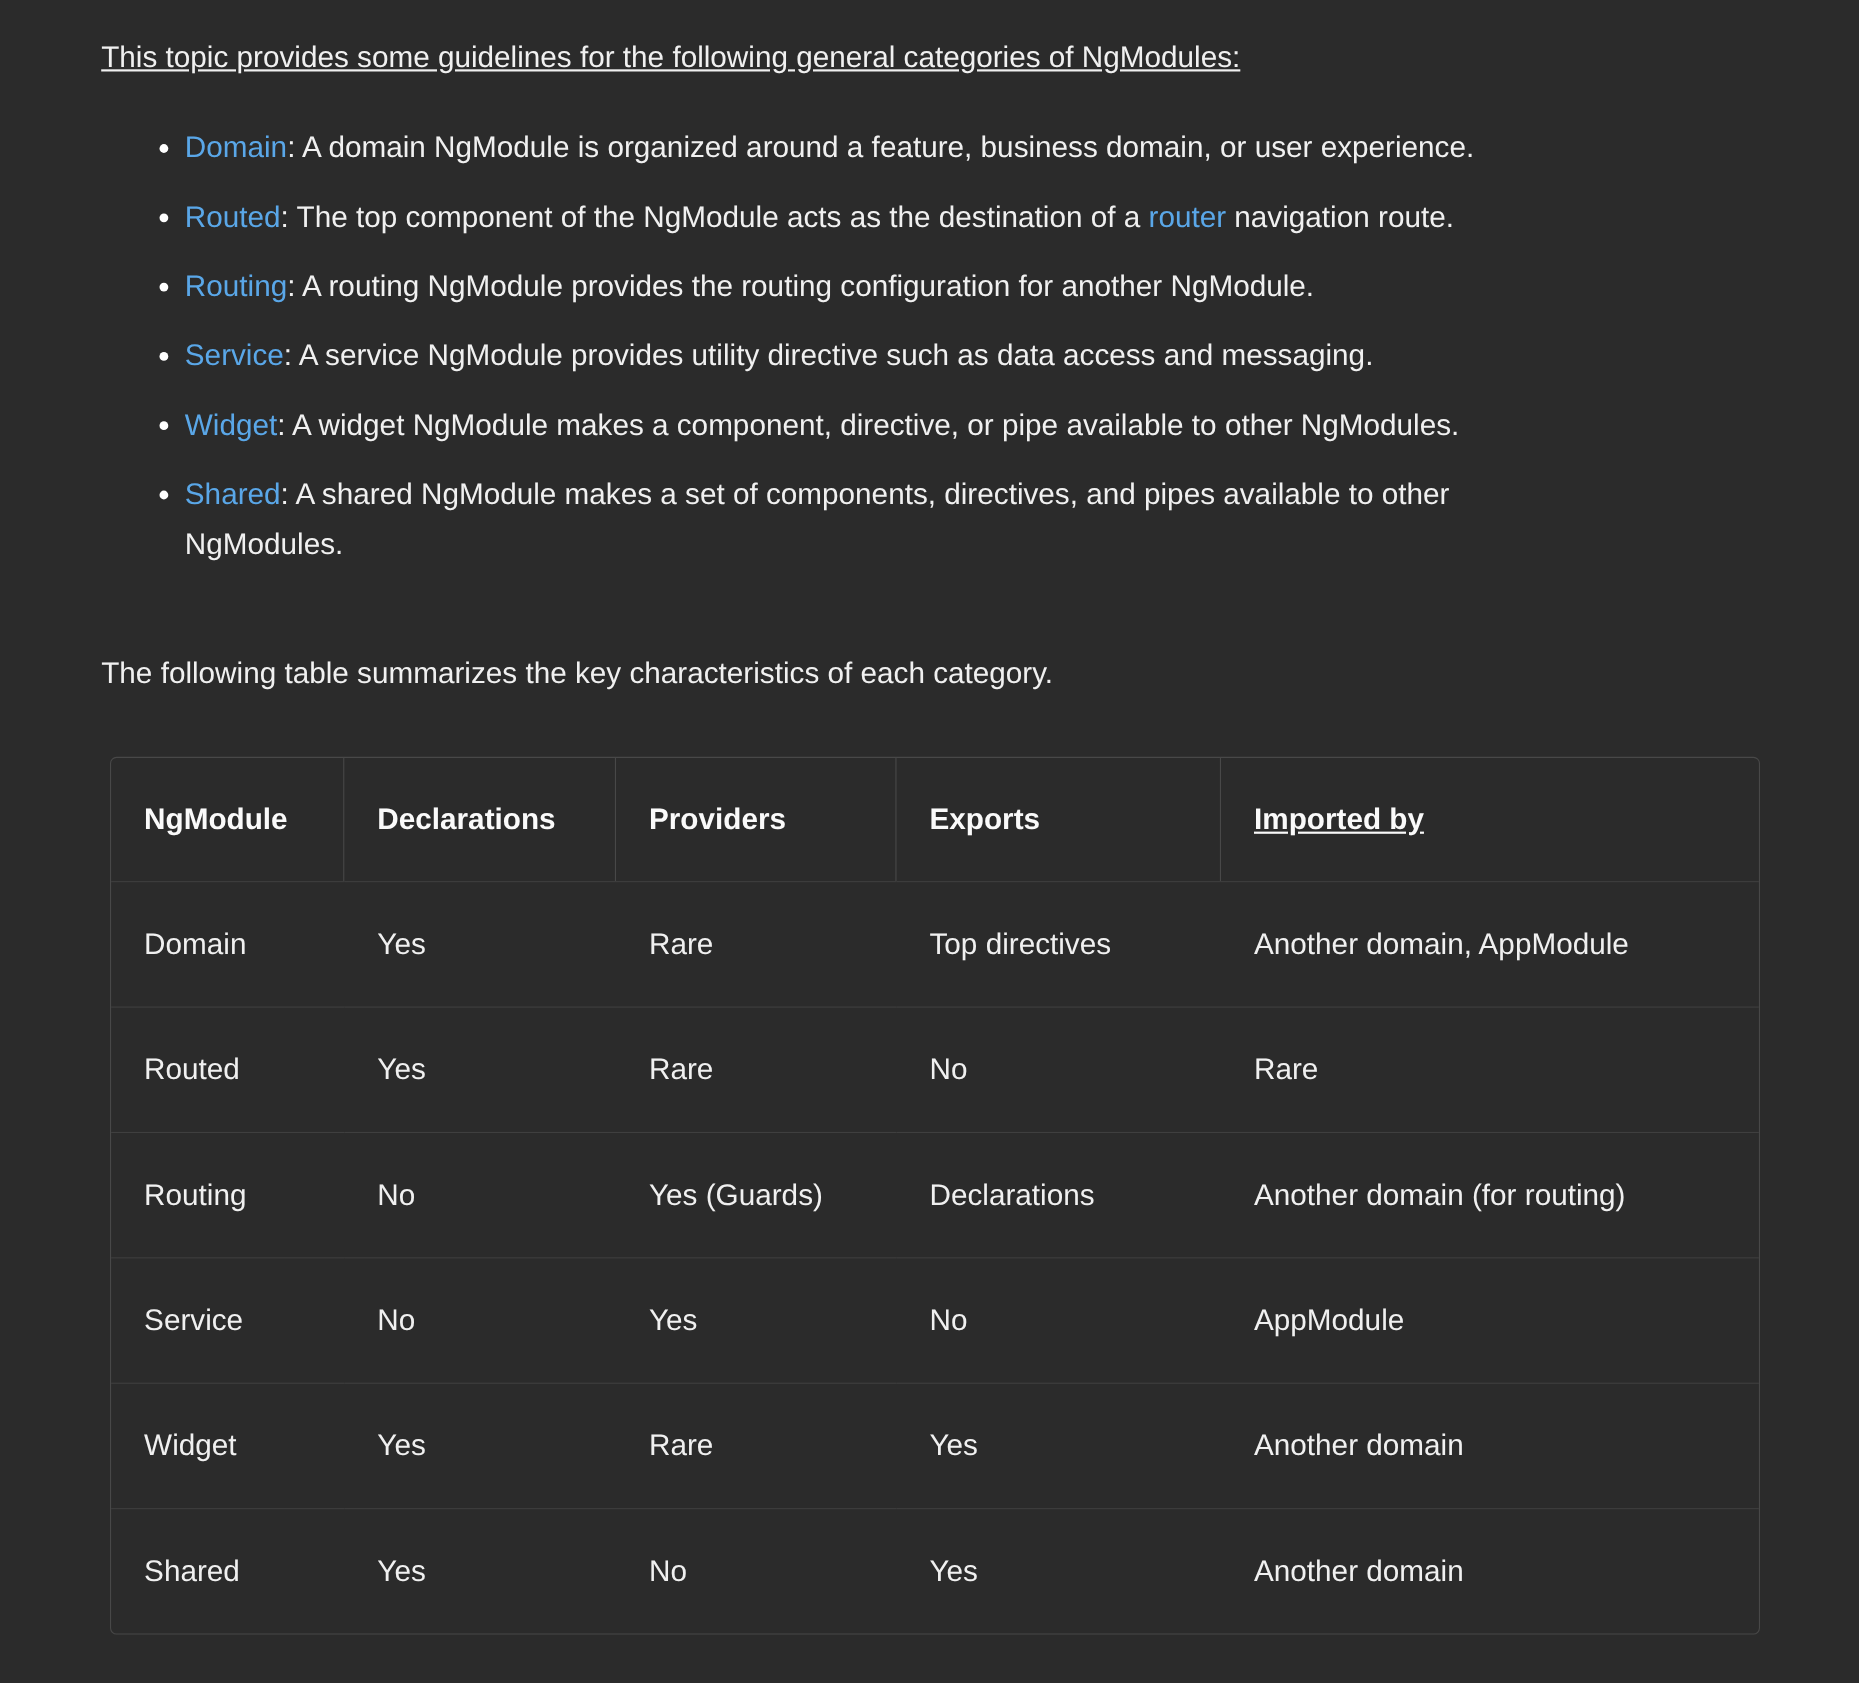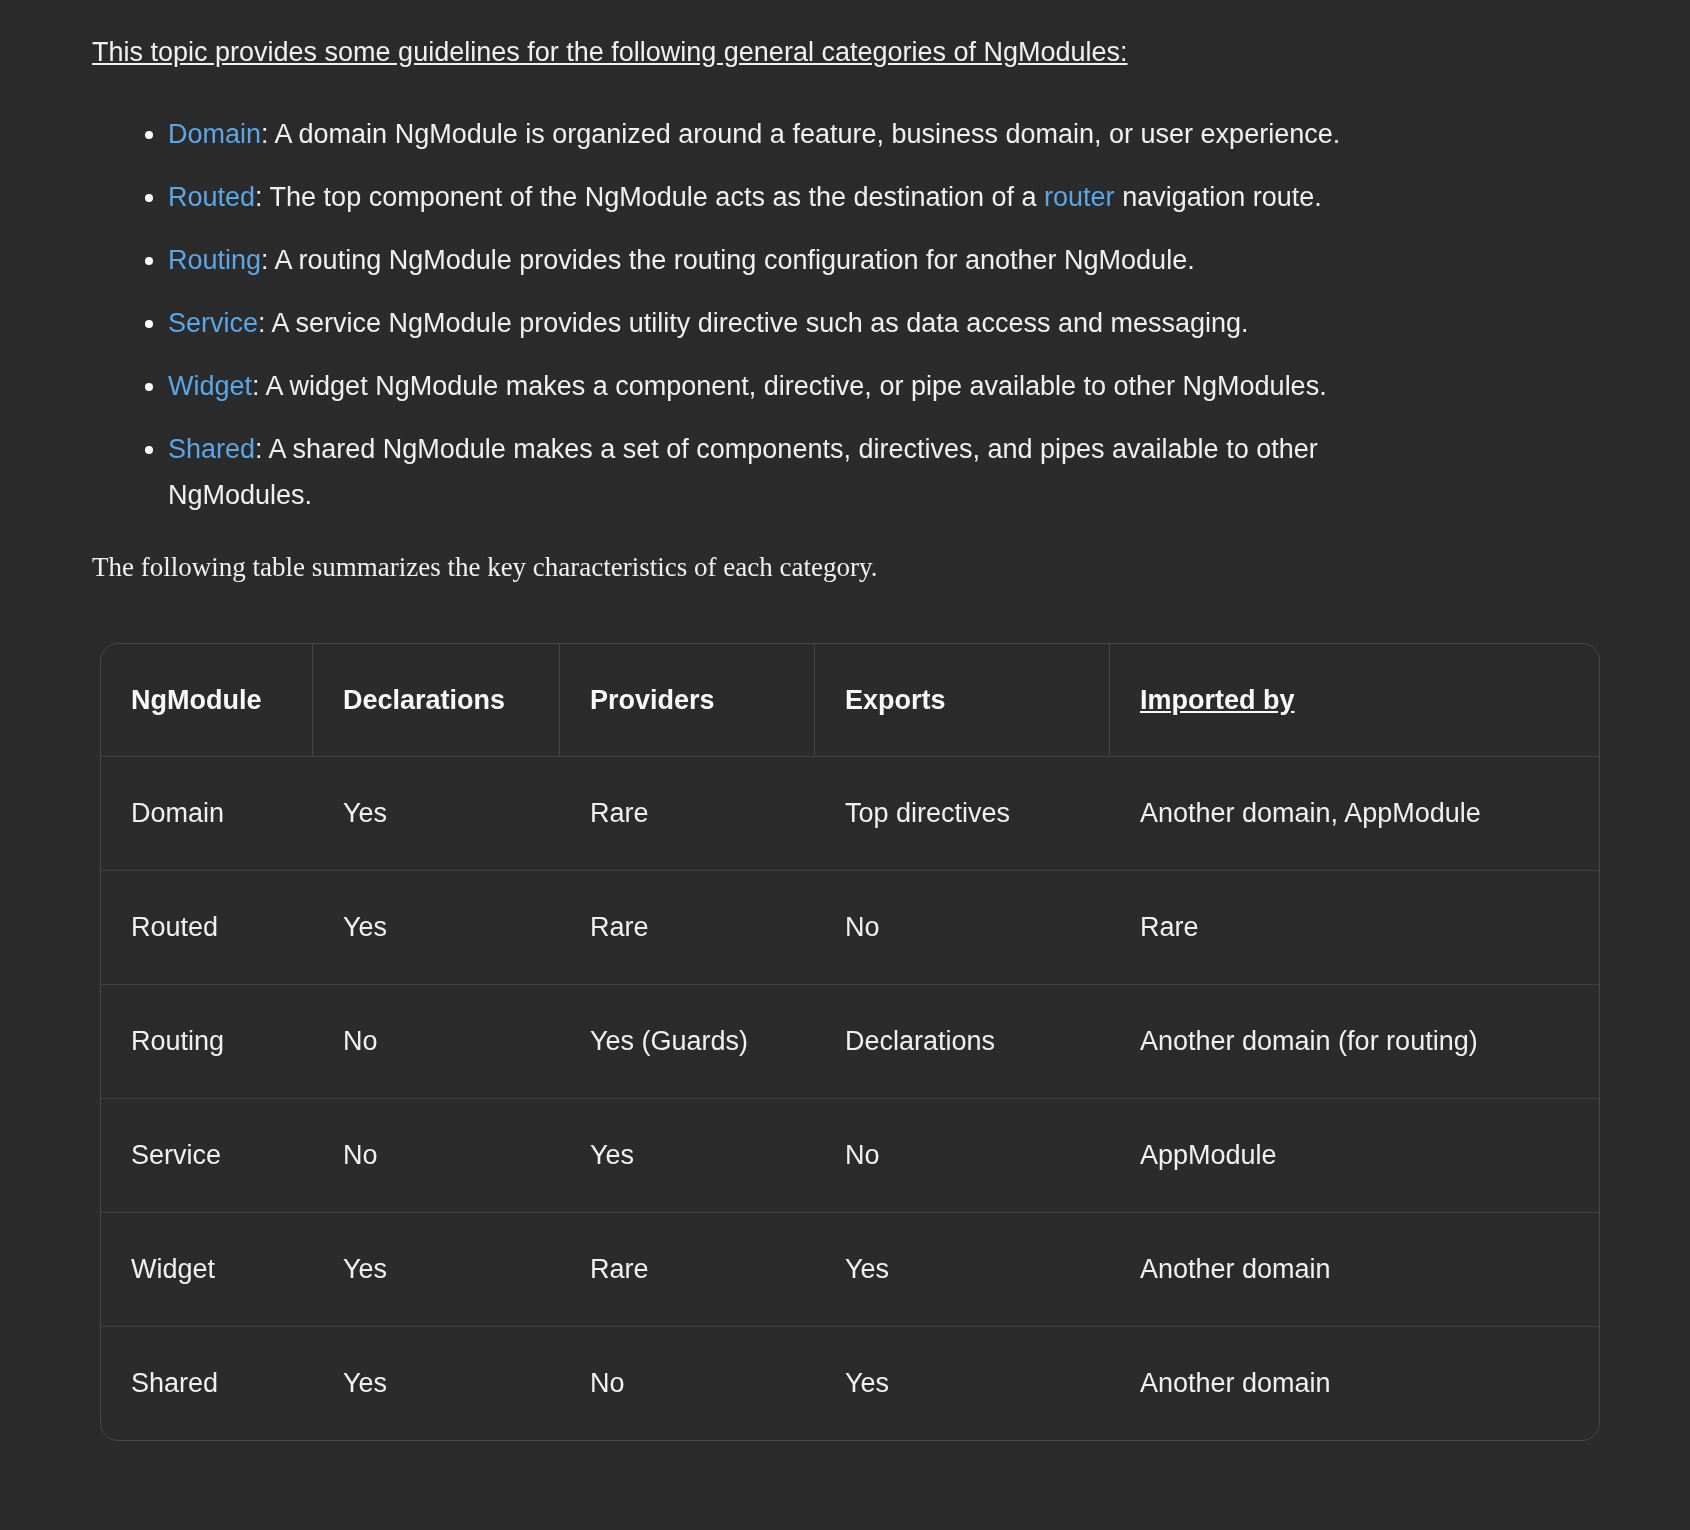--- a/index.html
+++ b/index.html
@@ -28,31 +28,31 @@
     max-width: 1270px;
   }
   ul.guidelines li::marker { color: #ffffff; }
 
   a.doc-link, span.doc-link {
     color: #5aa7e8;
     text-decoration: none;
     cursor: pointer;
   }
 
-  .table-intro { margin-top: 30px; line-height: 38px; font-family: Liberation Serif, serif; }
+  .table-intro { margin-top: 75px; line-height: 38px; }
 
   table.summary {
     margin-top: 57px;
     margin-left: 8px;
     width: 1498px;
     table-layout: fixed;
     border-collapse: separate;
     border-spacing: 0;
     border: 1px solid #484848;
-    border-radius: 18px;
+    border-radius: 6px;
   }
   table.summary th {
     height: 112px;
     box-sizing: border-box;
     text-align: left;
     vertical-align: middle;
     font-weight: bold;
     font-size: 27px;
     padding: 0 18px 0 30px;
     border-right: 1px solid #484848;

